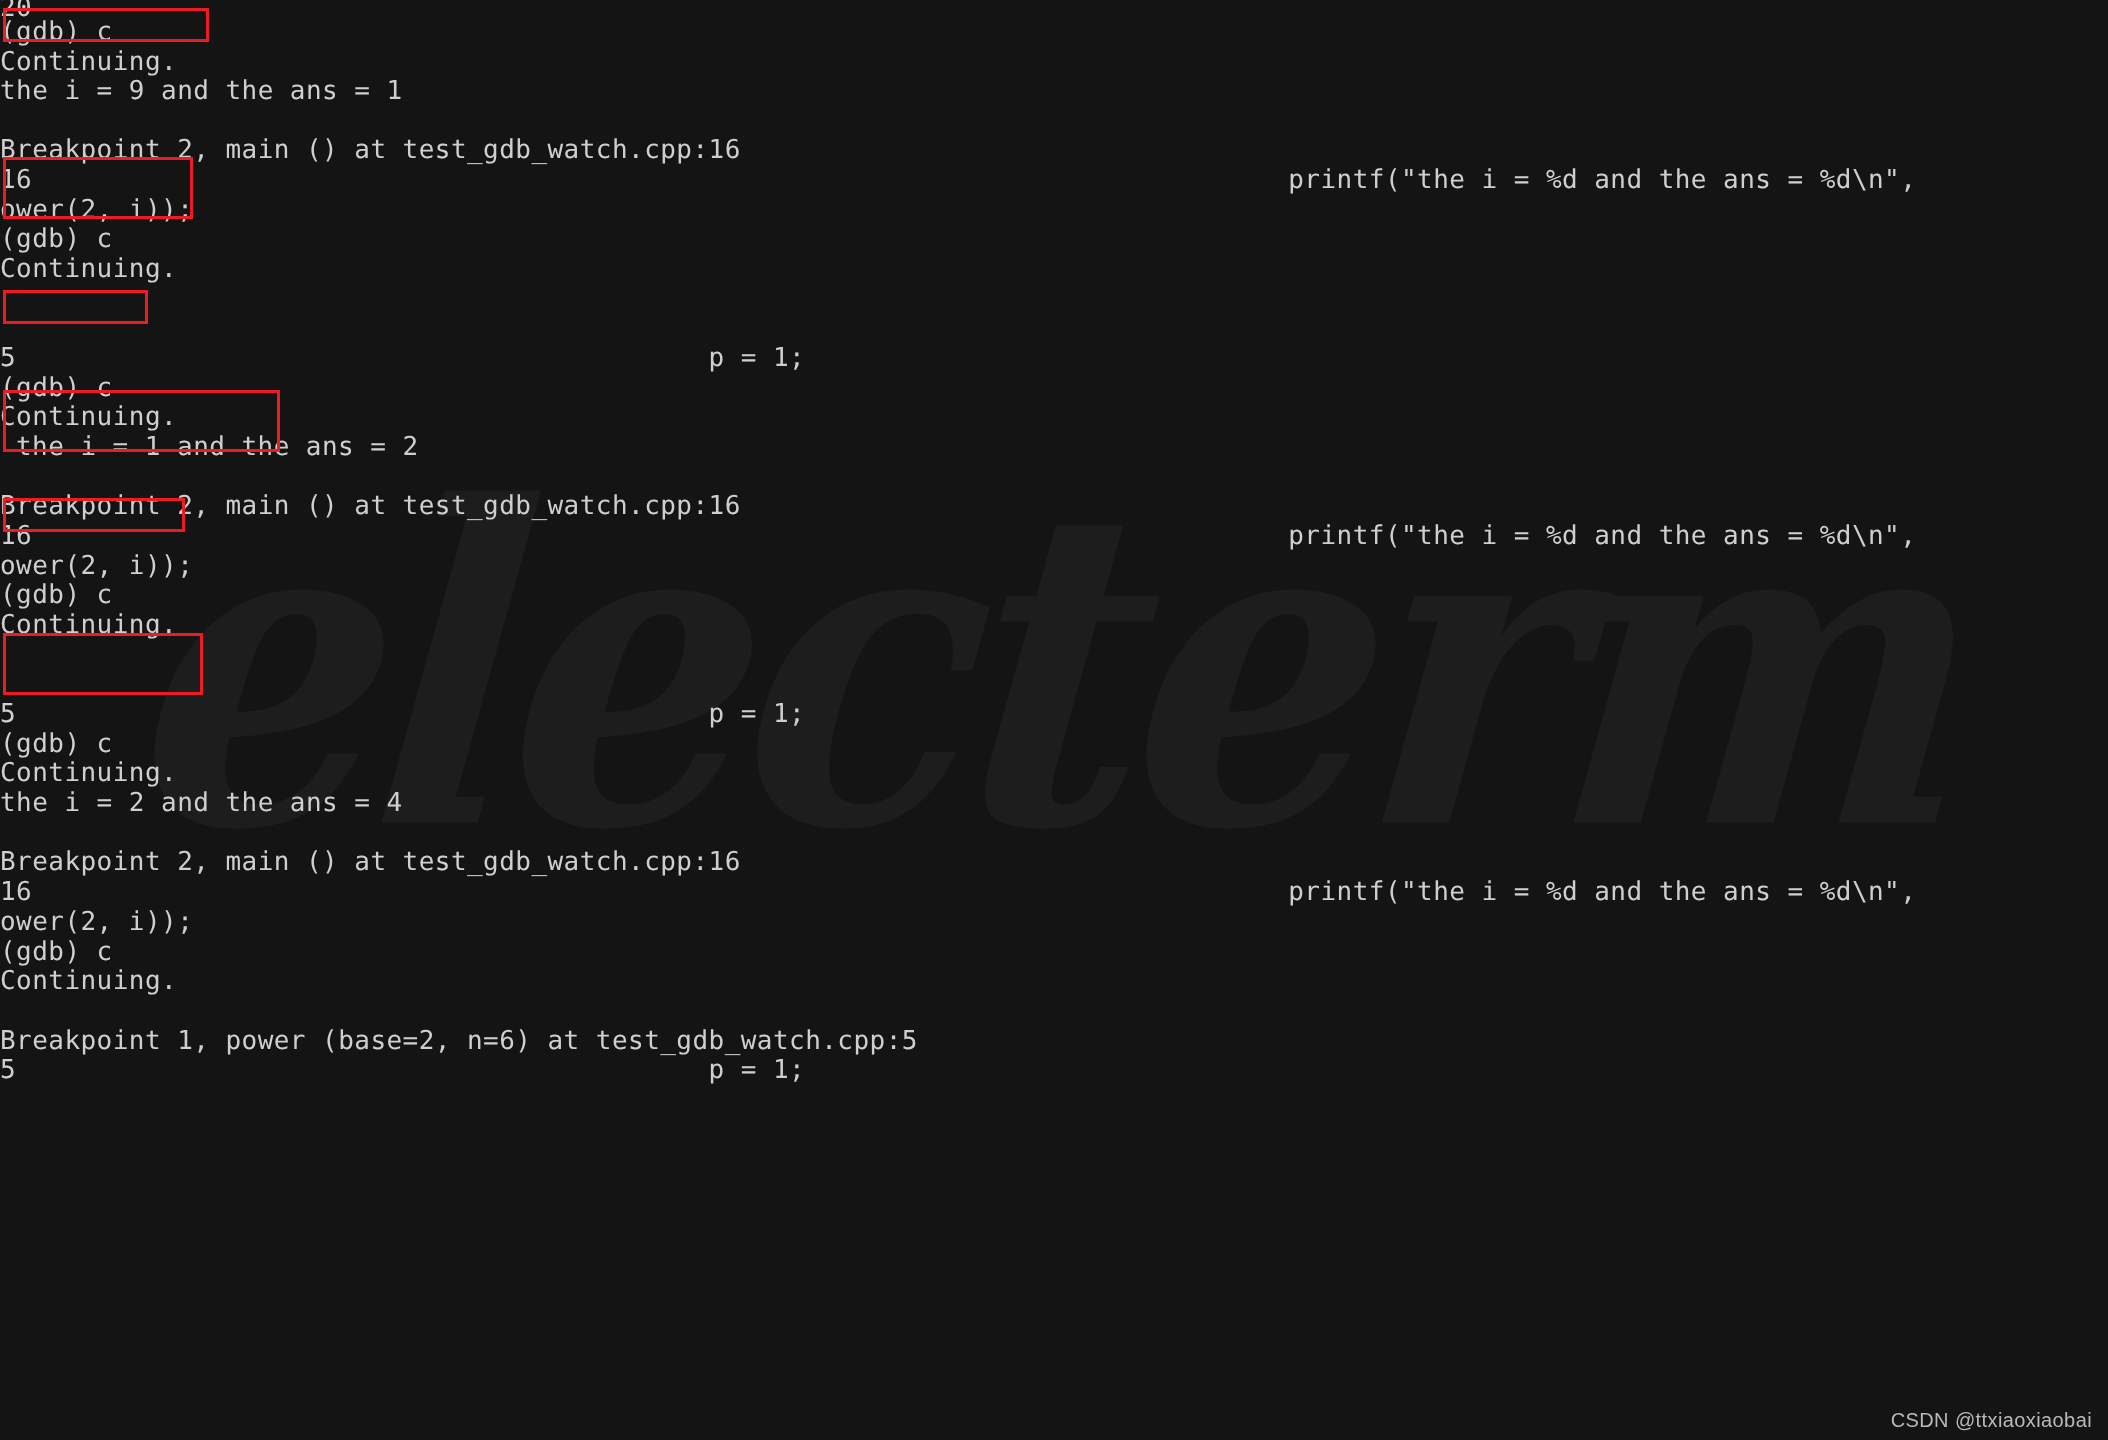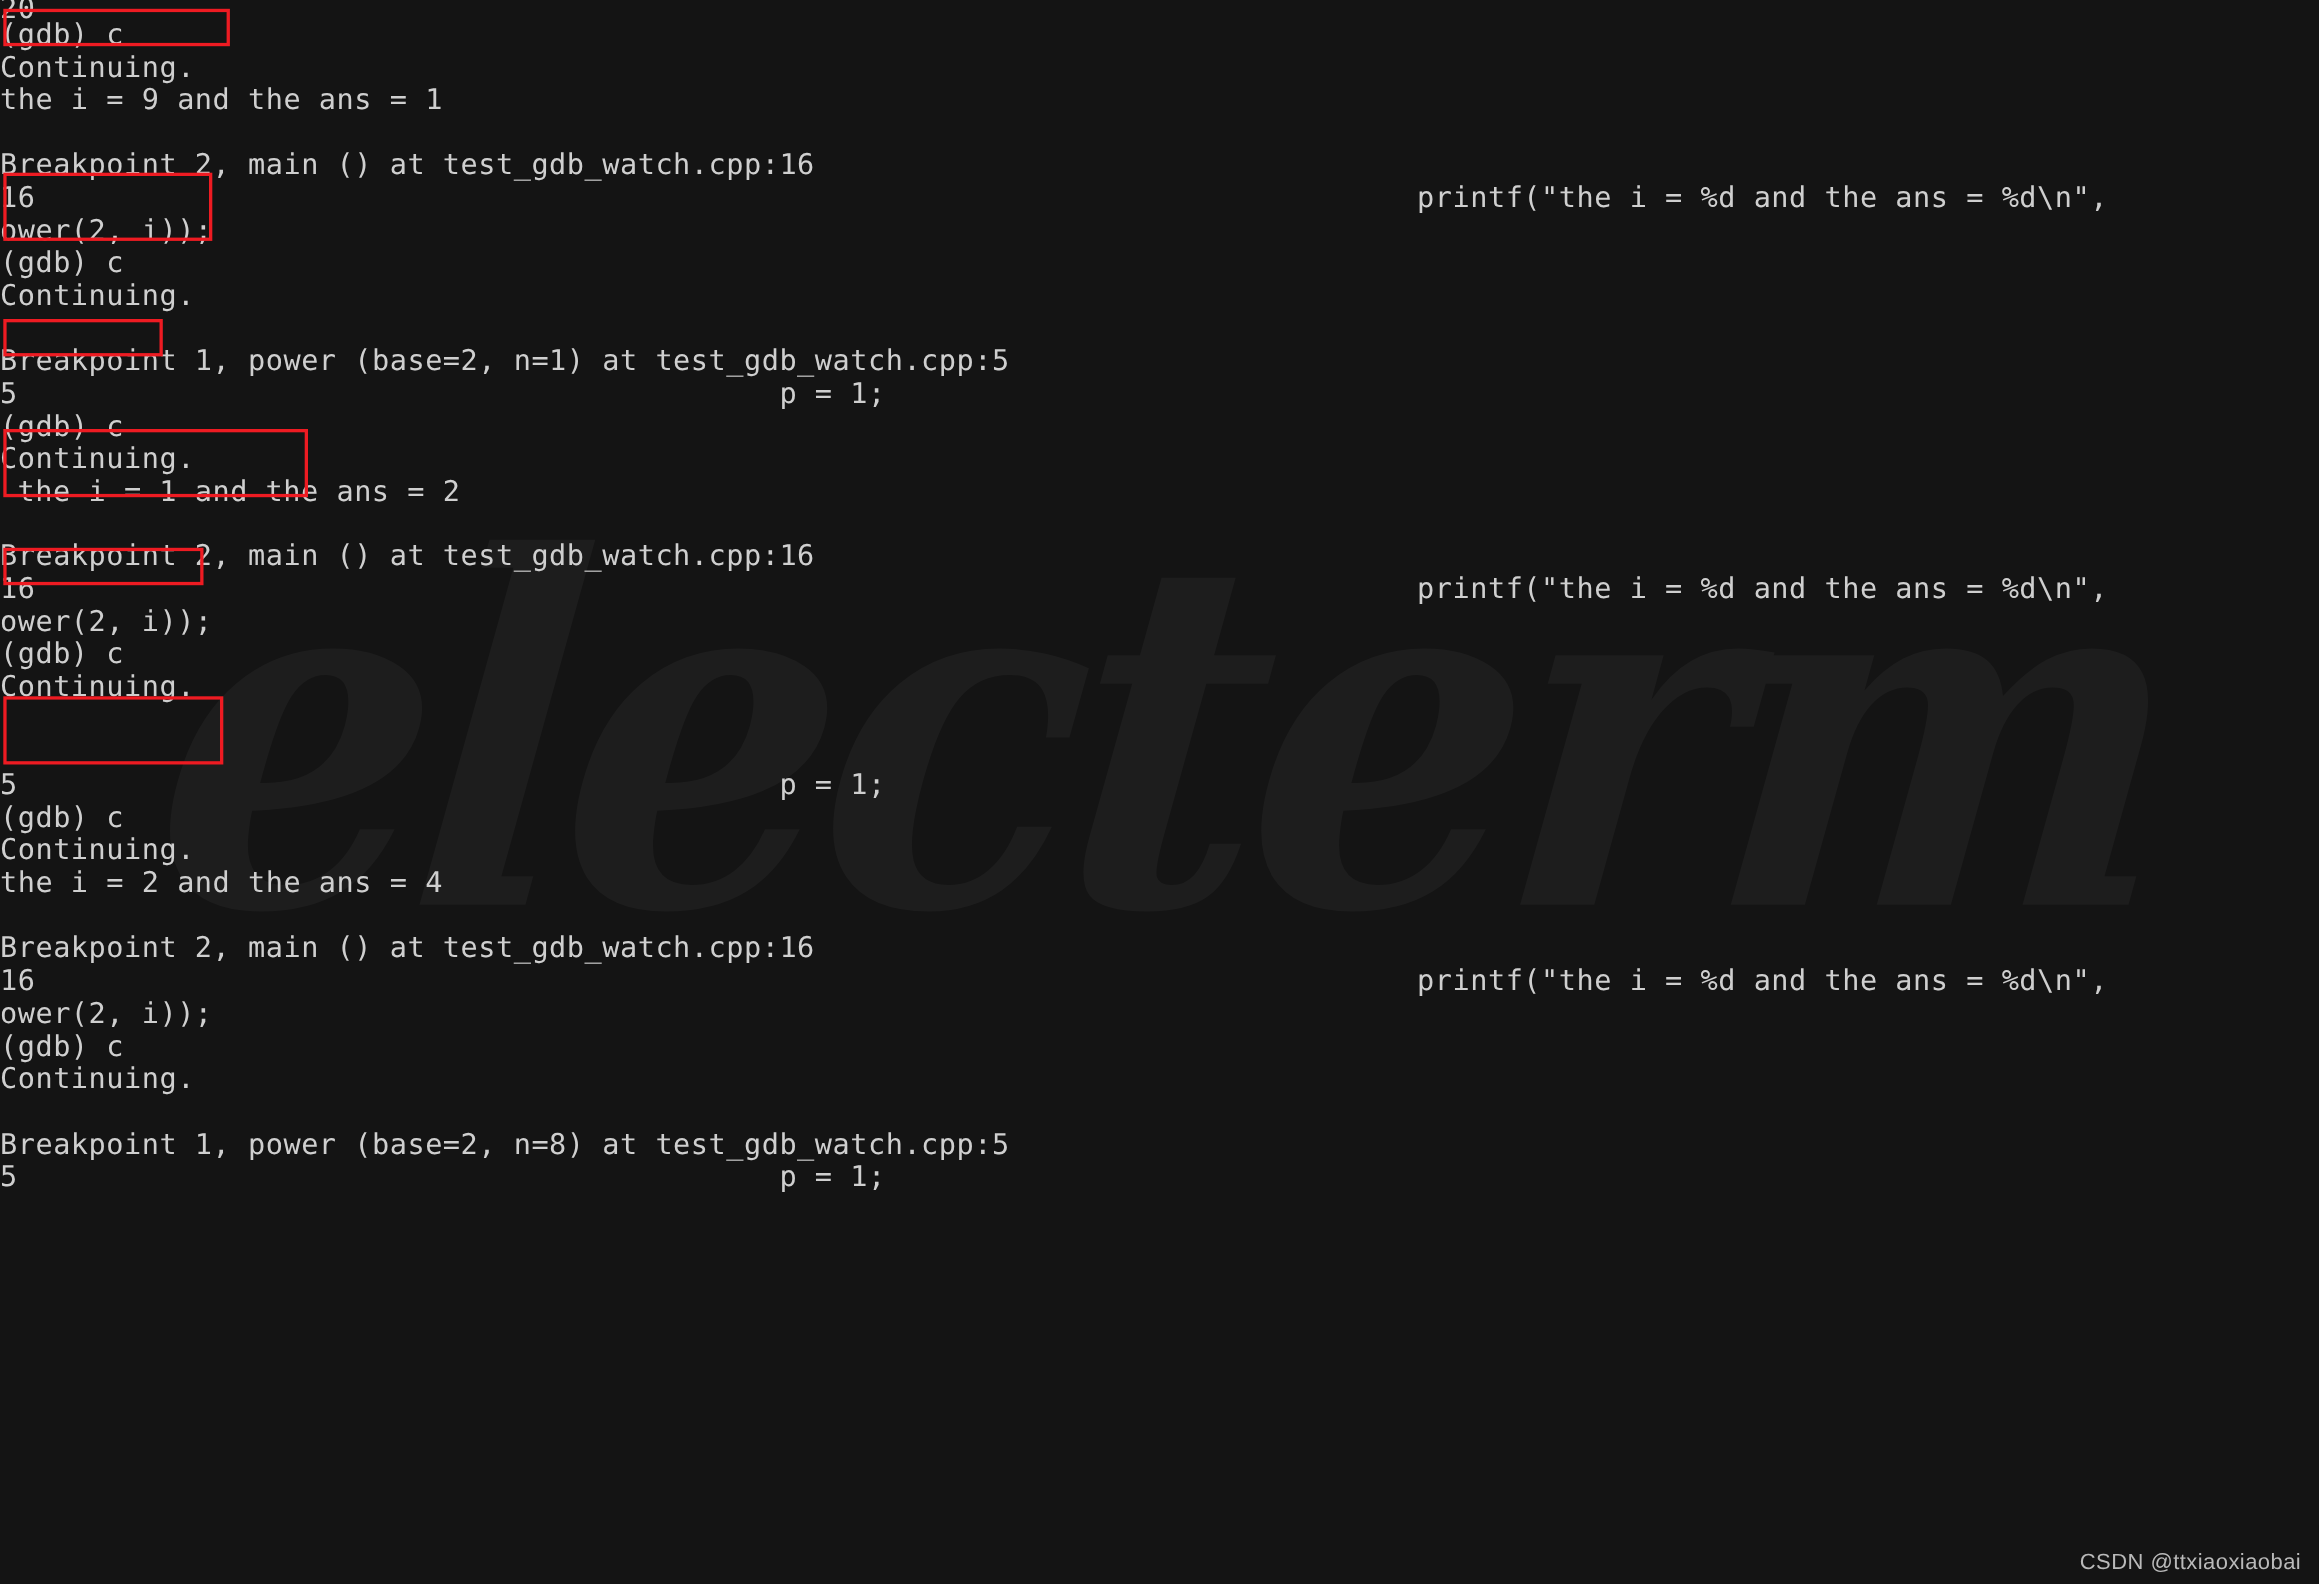--- a/index.html
+++ b/index.html
@@ -102,21 +102,20 @@
       <div class="tline" style="top: 14px;">(gdb) c</div>
       <div class="tline" style="top: 44px;">Continuing.</div>
       <div class="tline" style="top: 73px;">the i = 9 and the ans = 1</div>
       <div class="tline" style="top: 103px;"></div>
       <div class="tline" style="top: 132px;">Breakpoint 2, main () at test_gdb_watch.cpp:16</div>
       <div class="tline" style="top: 162px;">16                                                                              printf("the i = %d and the ans = %d\n",</div>
       <div class="tline" style="top: 192px;">ower(2, i));</div>
       <div class="tline" style="top: 221px;">(gdb) c</div>
       <div class="tline" style="top: 251px;">Continuing.</div>
       <div class="tline" style="top: 281px;"></div>
-      <div class="tline" style="top: 310px;">Breakpoint 1, power (base=2, n=1) at test_gdb_watch.cpp:5</div>
       <div class="tline" style="top: 340px;">5                                           p = 1;</div>
       <div class="tline" style="top: 370px;">(gdb) c</div>
       <div class="tline" style="top: 399px;">Continuing.</div>
       <div class="tline" style="top: 429px; margin-left: 16px;">the i = 1 and the ans = 2</div>
       <div class="tline" style="top: 459px;"></div>
       <div class="tline" style="top: 488px;">Breakpoint 2, main () at test_gdb_watch.cpp:16</div>
       <div class="tline" style="top: 518px;">16                                                                              printf("the i = %d and the ans = %d\n",</div>
       <div class="tline" style="top: 548px;">ower(2, i));</div>
       <div class="tline" style="top: 577px;">(gdb) c</div>
       <div class="tline" style="top: 607px;">Continuing.</div>
@@ -125,21 +124,21 @@
       <div class="tline" style="top: 726px;">(gdb) c</div>
       <div class="tline" style="top: 755px;">Continuing.</div>
       <div class="tline" style="top: 785px;">the i = 2 and the ans = 4</div>
       <div class="tline" style="top: 815px;"></div>
       <div class="tline" style="top: 844px;">Breakpoint 2, main () at test_gdb_watch.cpp:16</div>
       <div class="tline" style="top: 874px;">16                                                                              printf("the i = %d and the ans = %d\n",</div>
       <div class="tline" style="top: 904px;">ower(2, i));</div>
       <div class="tline" style="top: 934px;">(gdb) c</div>
       <div class="tline" style="top: 963px;">Continuing.</div>
       <div class="tline" style="top: 993px;"></div>
-      <div class="tline" style="top: 1023px;">Breakpoint 1, power (base=2, n=8) at test_gdb_watch.cpp:5</div>
+      <div class="tline" style="top: 1023px;">Breakpoint 1, power (base=2, n=6) at test_gdb_watch.cpp:5</div>
       <div class="tline" style="top: 1052px;">5                                           p = 1;</div>
     </div>
 
   <div id="annotation-layer">
       <div class="redbox" style="left: 3px; top: 8px; width: 206px; height: 34px; border-color: rgb(238, 27, 34);"></div>
       <div class="redbox" style="left: 3px; top: 157px; width: 190px; height: 62px; border-color: rgb(238, 27, 34);"></div>
       <div class="redbox" style="left: 3px; top: 290px; width: 145px; height: 34px; border-color: rgb(238, 27, 34);"></div>
       <div class="redbox" style="left: 3px; top: 390px; width: 277px; height: 62px; border-color: rgb(238, 27, 34);"></div>
       <div class="redbox" style="left: 3px; top: 498px; width: 182px; height: 34px; border-color: rgb(238, 27, 34);"></div>
       <div class="redbox" style="left: 3px; top: 633px; width: 200px; height: 62px; border-color: rgb(238, 27, 34);"></div>

